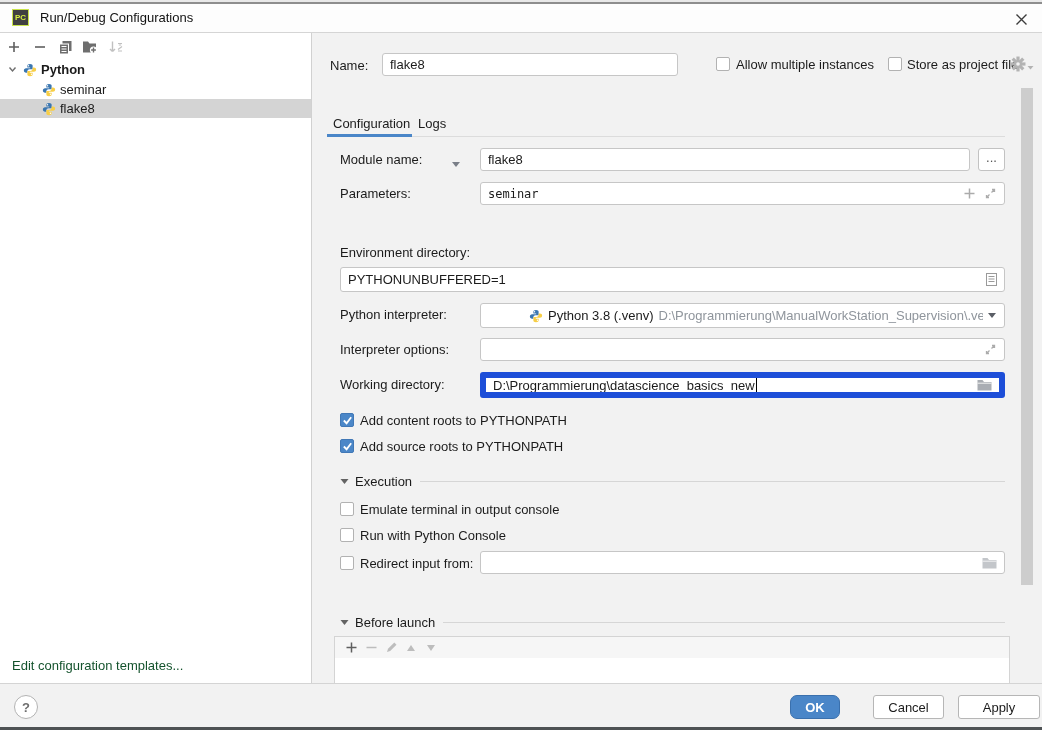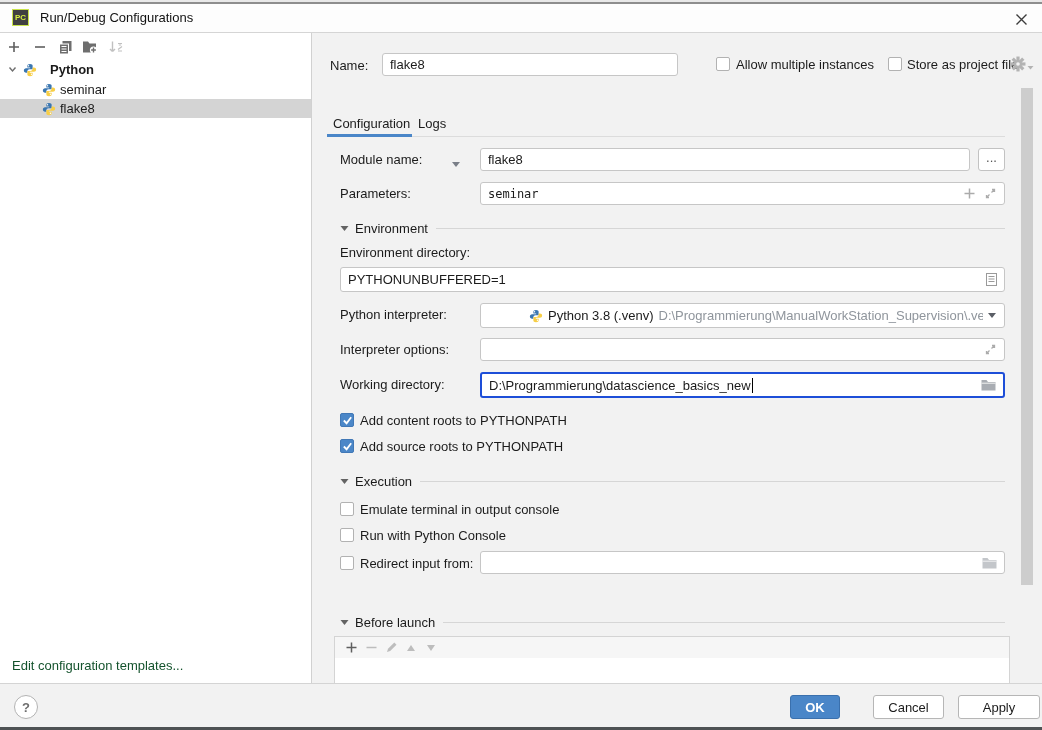--- a/index.html
+++ b/index.html
@@ -95,21 +95,21 @@
           </svg>
       </span>
       <span style="margin-left:5px;display:inline-flex;">
         <svg width="14" height="14" viewBox="0 0 16 16">
           <path fill="#3a76b0" d="M8 1C6 1 5 1.8 5 3v2h3.2v.9H3.5C2 5.9 1 7 1 8.5S2 11 3.5 11H5V9.4C5 8 6.1 7 7.5 7H11V3c0-1.2-1-2-3-2z"></path>
           <circle fill="#fff" cx="6.3" cy="3.1" r="0.8"></circle>
           <path fill="#f7ce46" d="M8 15c2 0 3-.8 3-2v-2H7.8v-.9h4.7C14 10.1 15 9 15 7.5S14 5 12.5 5H11v1.6C11 8 9.9 9 8.5 9H5v4c0 1.2 1 2 3 2z"></path>
           <circle fill="#fff" cx="9.7" cy="12.9" r="0.8"></circle>
         </svg>
       </span>
-      <span style="margin-left:13px;font-weight:bold;">Python</span>
+      <span style="margin-left:4px;font-weight:bold;">Python</span>
     </div>
     <div class="tree-row" style="top:47px;">
       <span style="margin-left:42px;display:inline-flex;">
         <svg width="14" height="14" viewBox="0 0 16 16">
           <path fill="#3a76b0" d="M8 1C6 1 5 1.8 5 3v2h3.2v.9H3.5C2 5.9 1 7 1 8.5S2 11 3.5 11H5V9.4C5 8 6.1 7 7.5 7H11V3c0-1.2-1-2-3-2z"></path>
           <circle fill="#fff" cx="6.3" cy="3.1" r="0.8"></circle>
           <path fill="#f7ce46" d="M8 15c2 0 3-.8 3-2v-2H7.8v-.9h4.7C14 10.1 15 9 15 7.5S14 5 12.5 5H11v1.6C11 8 9.9 9 8.5 9H5v4c0 1.2 1 2 3 2z"></path>
           <circle fill="#fff" cx="9.7" cy="12.9" r="0.8"></circle>
         </svg>
       </span>
@@ -181,27 +181,20 @@
           <path d="M6.5 1.5v10M1.5 6.5h10" stroke="#ababab" stroke-width="1.5"></path>
         </svg>
     </span>
     <span style="display:inline-flex;">
       <svg width="13" height="13" viewBox="0 0 13 13">
         <path d="M8 2.5h2.5V5M10.5 2.5L7.5 5.5M5 10.5H2.5V8M2.5 10.5l3-3" stroke="#ababab" stroke-width="1.3" fill="none"></path>
       </svg>
     </span>
   </div>
 
-  <div class="sec" style="left:340px;top:221px;width:665px;">
-    <svg width="9" height="7" viewBox="0 0 9 7">
-        <path d="M0.5 1h8L4.5 6z" fill="#636363"></path>
-      </svg>
-    <span class="sec-label nowrap">Environment</span>
-    <span class="line"></span>
-  </div>
 
   <div class="abs nowrap" style="left:340px;top:245px;">Environment directory:</div>
   <div class="field" style="left:340px;top:267px;width:665px;height:25px;">
     <span>PYTHONUNBUFFERED=1</span>
     <span class="spacer"></span>
     <span style="display:inline-flex;">
       <svg width="11" height="13" viewBox="0 0 11 13">
         <rect x="0.5" y="0.5" width="10" height="12" fill="#fff" stroke="#9a9a9a"></rect>
         <path d="M2.5 3.5h6M2.5 6h6M2.5 8.5h6" stroke="#9a9a9a"></path>
       </svg>
@@ -231,21 +224,21 @@
   <div class="field" style="left:480px;top:338px;width:525px;height:23px;">
     <span class="spacer"></span>
     <span style="display:inline-flex;">
       <svg width="13" height="13" viewBox="0 0 13 13">
         <path d="M8 2.5h2.5V5M10.5 2.5L7.5 5.5M5 10.5H2.5V8M2.5 10.5l3-3" stroke="#ababab" stroke-width="1.3" fill="none"></path>
       </svg>
     </span>
   </div>
 
   <div class="abs nowrap" style="left:340px;top:377px;">Working directory:</div>
-  <div class="field" style="left:480px;top:372px;width:525px;height:26px;border:2px solid #1d4ed8;">
+  <div class="field" style="left:480px;top:372px;width:525px;height:26px;border:6px solid #1d4ed8;">
     <span>D:\Programmierung\datascience_basics_new</span>
       <span class="caret"></span>
     <span class="spacer"></span>
     <span style="display:inline-flex;">
       <svg width="15" height="12" viewBox="0 0 15 12">
         <path d="M0.5 1h5l1.5 2h7.5v8.5H0.5z" fill="#a9adb3"></path>
         <path d="M0.5 4.2h14" stroke="#f2f2f2" stroke-width="1"></path>
       </svg>
     </span>
   </div>
@@ -323,21 +316,21 @@
   </div>
   <div class="abs" style="left:334px;top:658px;width:676px;height:25px;background:#fff;border-left:1px solid #d4d4d4;border-right:1px solid #d4d4d4;box-sizing:border-box;"></div>
 
   <div class="abs" style="left:1021px;top:88px;width:12px;height:497px;background:#cdcdcd;"></div>
 
   <div class="footer">
     <div class="abs" style="left:14px;top:11px;width:22px;height:22px;border:1px solid #b3b3b3;border-radius:50%;background:#fff;
                 display:flex;align-items:center;justify-content:center;color:#6e6e6e;font-weight:bold;">
       <span>?</span>
     </div>
-    <div class="btn primary" style="left:790px;top:11px;width:50px;height:24px;">
+    <div class="btn primary" style="left:790px;top:11px;width:50px;height:24px;border-radius:7px;">
       <span>OK</span>
     </div>
     <div class="btn" style="left:873px;top:11px;width:71px;height:24px;">
       <span>Cancel</span>
     </div>
     <div class="btn" style="left:958px;top:11px;width:82px;height:24px;">
       <span>Apply</span>
     </div>
   </div>
 

